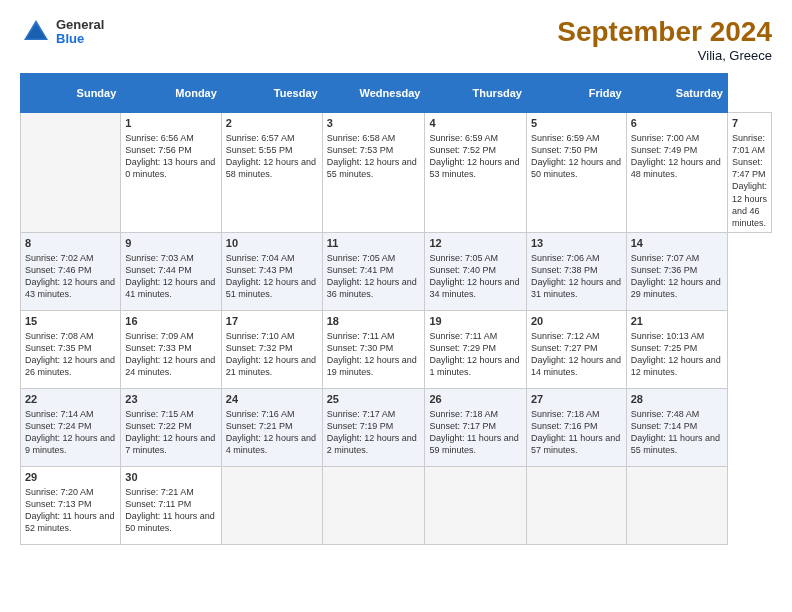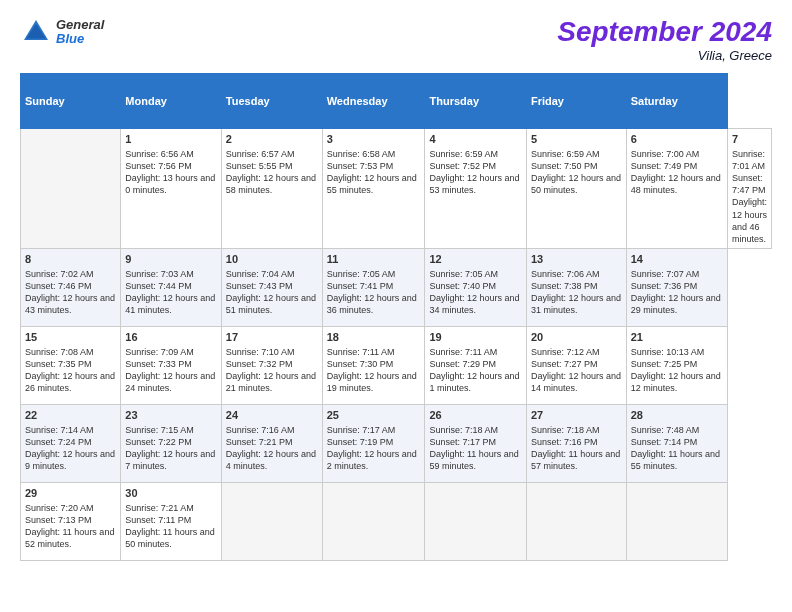--- a/index.html
+++ b/index.html
@@ -14,21 +14,20 @@
       width: 792px;
       height: 612px;
       background: #fff;
       padding: 16px 20px;
     }
     .header {
       display: flex;
       justify-content: space-between;
       align-items: flex-start;
       margin-bottom: 10px;
-      font-style: italic;
     }
     .logo {
       display: flex;
       align-items: center;
       gap: 4px;
     }
     .logo-text {
       display: flex;
       flex-direction: column;
       font-size: 13px;
@@ -40,36 +39,36 @@
     .logo-icon {
       width: 32px;
       height: 32px;
     }
     .title-block {
       text-align: right;
     }
     .title-block .month-year {
       font-size: 28px;
       font-weight: bold;
-      color: #6d28d9;
+      color: #a16207;
     }
     .title-block .location {
       font-size: 13px;
       color: #0f172a;
     }
     .calendar {
       width: 100%;
       border-collapse: collapse;
       font-size: 9.5px;
     }
     .calendar th {
       background: #2a75c7;
       color: #fff;
-      padding: 21px 4px;
-      text-align: left;
+      padding: 13px 4px;
+      text-align: right;
       font-size: 11px;
       font-weight: bold;
       border: 1px solid #2a75c7;
     }
     .calendar td {
       vertical-align: top;
       padding: 3px 4px;
       border: 1px solid #ccc;
       width: calc(100% / 7);
       height: 78px;

